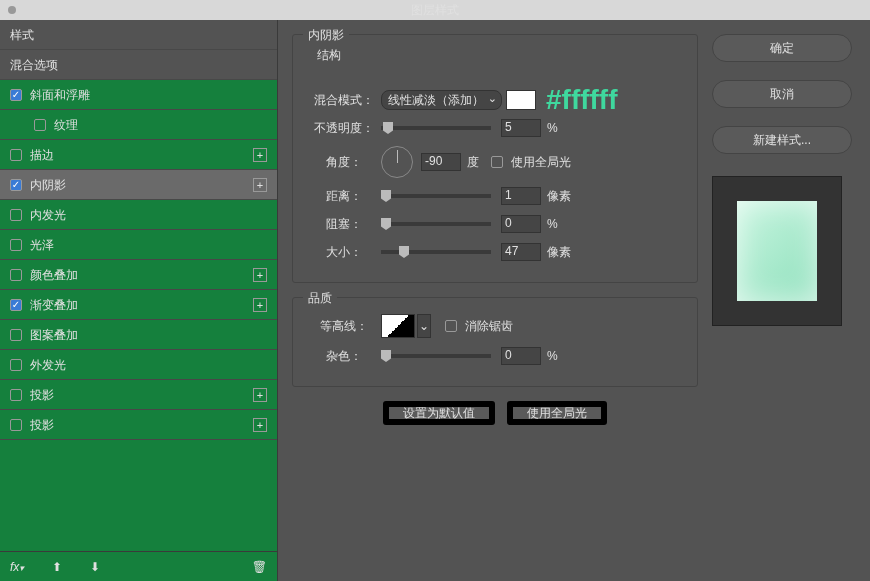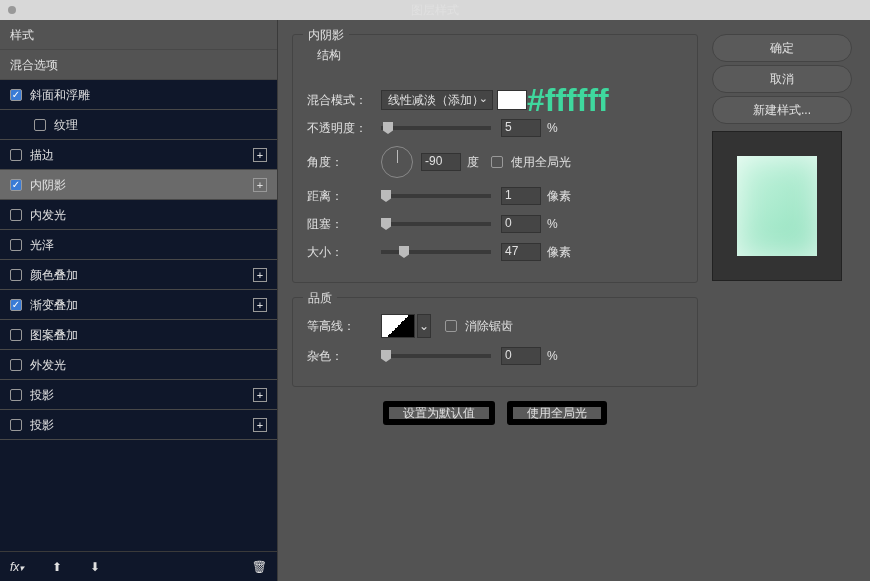--- a/index.html
+++ b/index.html
@@ -1,52 +1,52 @@
 <!DOCTYPE html>
 <html><head>
 <meta charset="utf-8">
 <style>
 *{margin:0;padding:0;box-sizing:border-box;font-family:"Microsoft YaHei",sans-serif;font-size:12px;color:#e0e0e0}
 body{background:#535353;width:870px;height:581px;overflow:hidden}
 .titlebar{height:20px;background:#d8d8d8;position:relative;text-align:center;line-height:20px;color:#333}
 .titlebar .dot{position:absolute;left:8px;top:6px;width:8px;height:8px;border-radius:50%;background:#999}
 .main{display:flex;height:561px;background:#535353}
-.sidebar{width:278px;background:#0f172a;border-right:1px solid #3a3a3a;display:flex;flex-direction:column}
+.sidebar{width:278px;background:#15803d;border-right:1px solid #3a3a3a;display:flex;flex-direction:column}
 .style-list{flex:1}
 .row{height:30px;line-height:30px;padding:0 10px;border-bottom:1px solid #484848;display:flex;align-items:center;position:relative}
 .row.header{background:#535353}
 .row.selected{background:#6a6a6a}
 .row.indent{padding-left:34px}
 .chk{width:12px;height:12px;border:1px solid #999;border-radius:2px;margin-right:8px;display:inline-flex;align-items:center;justify-content:center;font-size:10px}
 .chk.checked{background:#3a7bd5}
 .chk.checked::after{content:"✓";color:#fff;font-size:10px;line-height:1}
 .plus{position:absolute;right:10px;width:14px;height:14px;border:1px solid #999;display:flex;align-items:center;justify-content:center;font-size:11px}
 .sidebar-bottom{height:30px;border-top:1px solid #3a3a3a;display:flex;align-items:center;padding:0 10px;gap:28px}
 .sidebar-bottom .spacer{flex:1}
 .content{flex:1;padding:14px 18px 14px 14px;display:flex;gap:14px}
 .settings{flex:1}
 .fieldset{border:1px solid #444;border-radius:3px;padding:12px 14px 16px;margin-bottom:14px;position:relative}
 .fieldset .legend{position:absolute;top:-8px;left:10px;background:#535353;padding:0 5px}
 .sub-legend{margin-bottom:22px;padding-left:10px}
 .form-row{display:flex;align-items:center;height:28px}
-.form-label{width:74px;text-align:left;}
-.select{background:#454545;border:1px solid #333;height:20px;padding:0 8px 0 6px;position:relative;border-radius:0;display:inline-flex;align-items:center}
+.form-label{width:74px;text-align:center;}
+.select{background:#454545;border:1px solid #333;height:20px;padding:0 17px 0 6px;position:relative;border-radius:8px;display:inline-flex;align-items:center}
 .select::after{content:"⌄";position:absolute;right:4px;top:1px;font-size:11px}
 .color-swatch{width:30px;height:20px;background:#fff;border:1px solid #333;margin-left:4px}
-.hex-label{color:#3fd89e;font-size:32px;font-weight:bold;font-family:Arial}
+.hex-label{color:#3fd89e;font-size:28px;font-weight:bold;margin-left:10px;font-family:Arial}
 .slider{flex:0 0 110px;height:4px;background:#3a3a3a;position:relative;margin-right:10px}
 .slider .thumb{position:absolute;width:10px;height:12px;background:#bbb;top:-4px;clip-path:polygon(0 0,100% 0,100% 70%,50% 100%,0 70%)}
 .num-input{width:40px;height:18px;background:#454545;border:1px solid #333;padding:0 3px;text-align:left}
 .angle-dial{width:32px;height:32px;border:1px solid #888;border-radius:50%;position:relative;margin-right:8px}
 .angle-dial::after{content:"";position:absolute;width:1px;height:13px;background:#bbb;left:50%;top:3px;transform-origin:bottom}
 .contour-swatch{width:34px;height:24px;background:linear-gradient(135deg,#fff 50%,#000 50%);border:1px solid #333;margin-right:2px}
 .contour-dd{width:14px;height:24px;background:#454545;border:1px solid #333;display:flex;align-items:center;justify-content:center;margin-right:14px}
 .btn{height:24px;padding:0 14px;background:#5a5a5a;border:6px solid #000000;border-radius:3px;display:inline-flex;align-items:center;justify-content:center}
 .btn-row{display:flex;gap:12px;justify-content:center;margin-top:6px}
-.right-panel{width:140px;display:flex;flex-direction:column;gap:3px}
+.right-panel{width:140px;display:flex;flex-direction:column;gap:18px}
 .big-btn{height:28px;border:1px solid #444;border-radius:14px;display:flex;align-items:center;justify-content:center;background:#5a5a5a}
 .preview-box{width:130px;height:150px;background:#333;border:1px solid #222;display:flex;align-items:center;justify-content:center;margin-top:4px}
 .preview-inner{width:80px;height:100px;background:linear-gradient(135deg,#c8f5e0,#8ee0bc);box-shadow:inset 0 0 30px rgba(255,255,255,.7)}
 .preview-chk{display:flex;align-items:center;justify-content:center;gap:6px}
 </style>
 </head>
 <body>
 
 <div class="titlebar">
   <span class="dot"></span>

